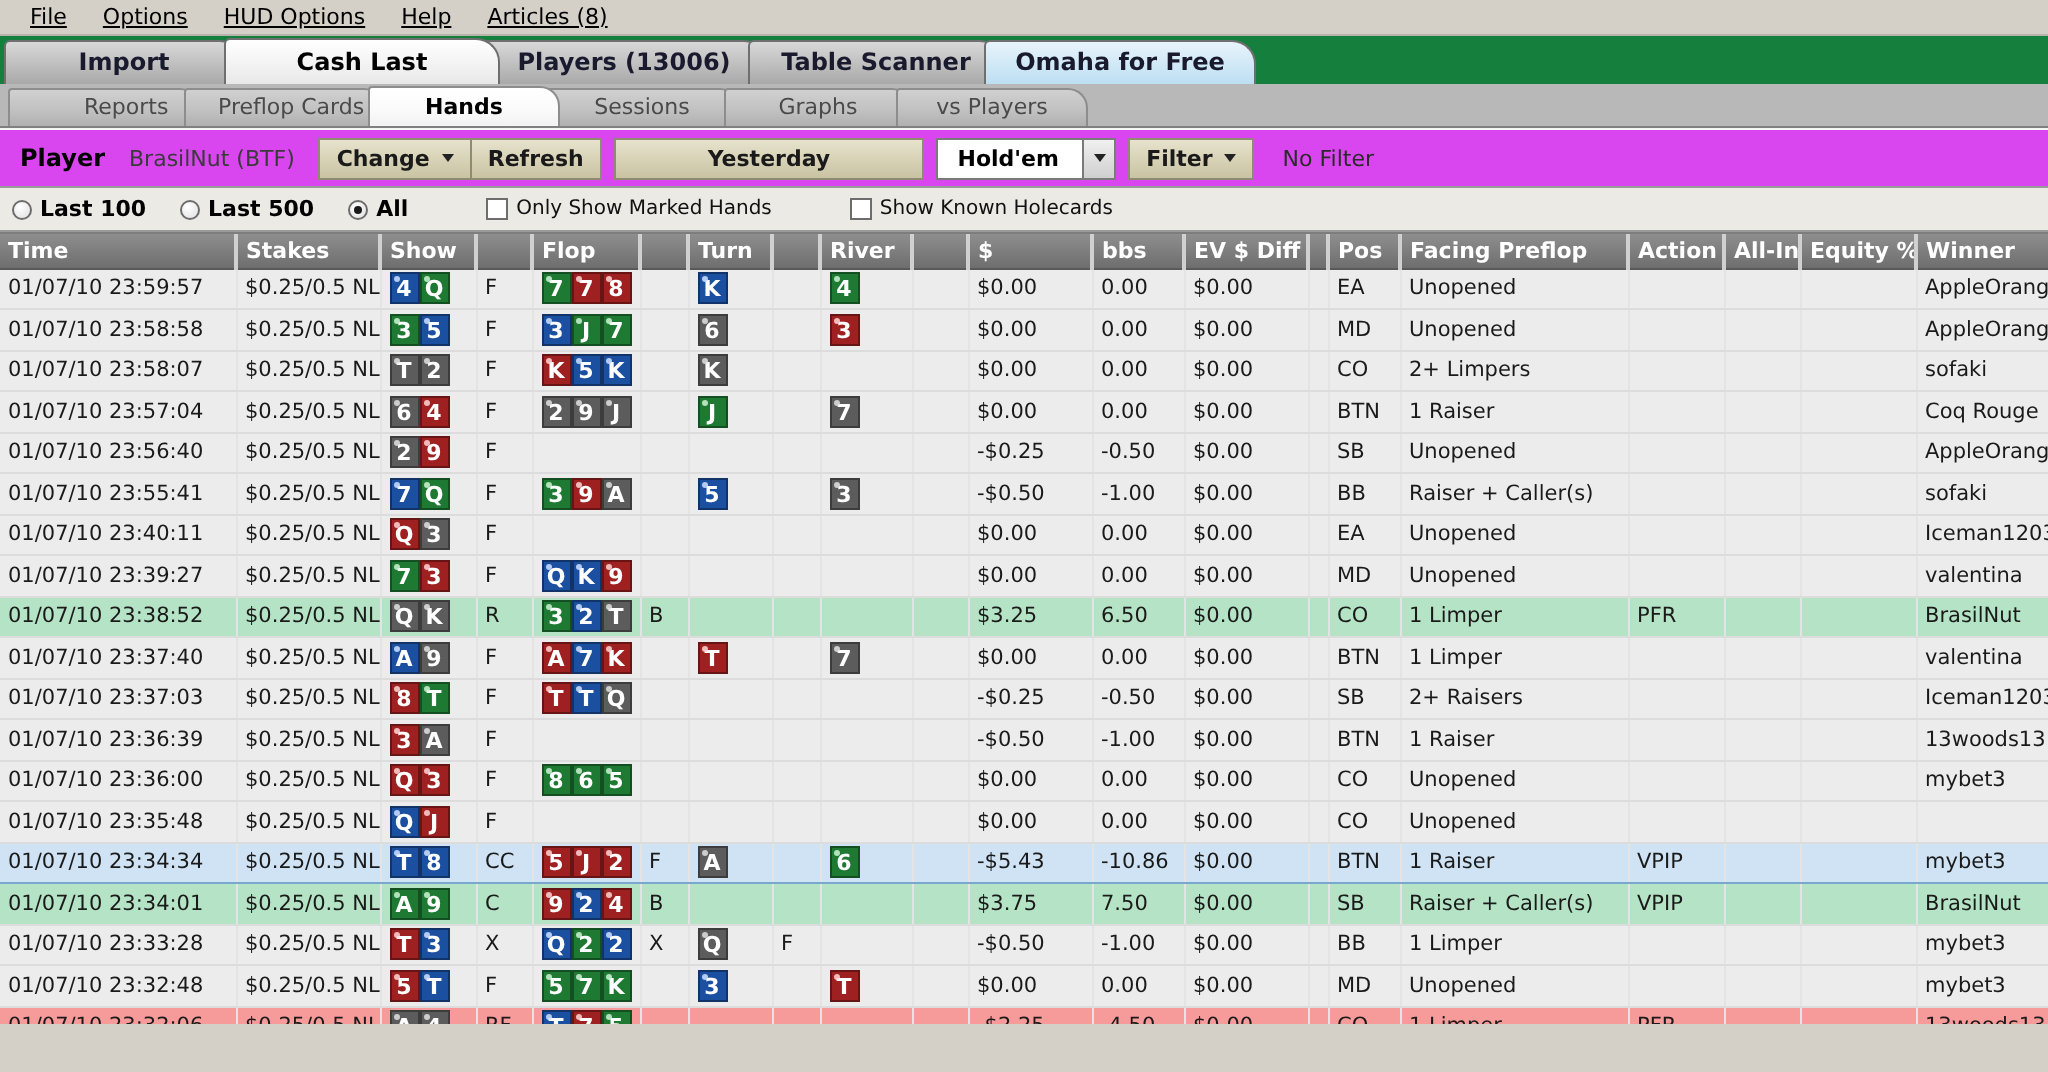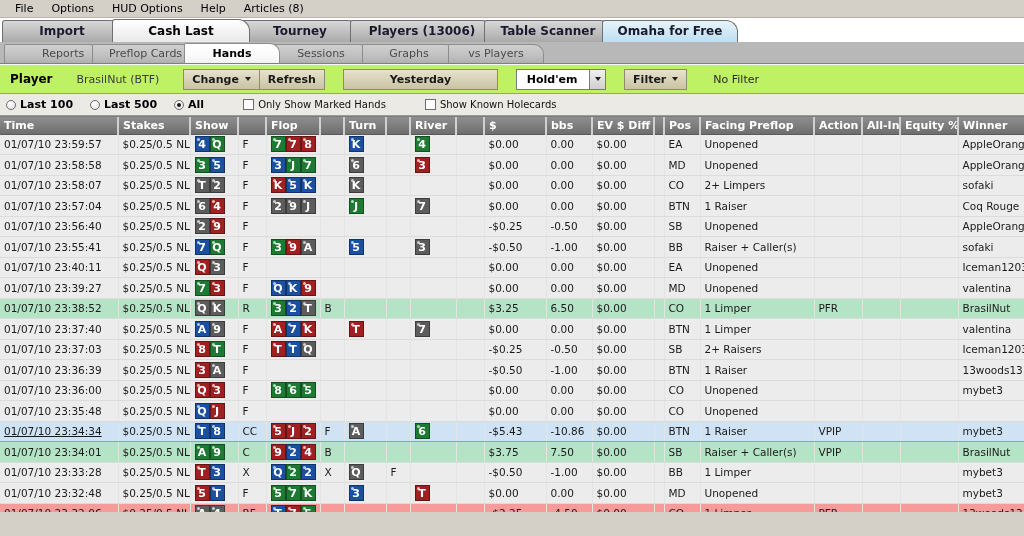--- a/index.html
+++ b/index.html
@@ -19,26 +19,27 @@
     align-items: center;
     padding-left: 6px;
     border-bottom: 1px solid #b8b4ac;
   }
   .menu-item {
     font-size: 11px;
     color: #000;
     padding: 1px 9px;
     line-height: 14px;
     white-space: nowrap;
+    text-decoration: underline;
   }
 
   
   #tabstrip-main {
     height: 24px;
-    background: #ffffff;
+    background: #15803d;
     position: relative;
     display: flex;
     align-items: flex-end;
     padding-left: 2px;
   }
   .tab-main {
     position: relative;
     height: 22px;
     line-height: 21px;
     font-size: 12px;
@@ -95,25 +96,25 @@
     color: #000;
     font-weight: bold;
     z-index: 3;
     height: 20px;
     line-height: 19px;
   }
 
   
   #toolbar {
     height: 30px;
-    background: #bef264;
+    background: #d946ef;
     display: flex;
     align-items: center;
     padding: 0 6px;
-    gap: 18px;
+    gap: 6px;
     border-bottom: 1px solid #9a9a9a;
     border-top: 1px solid #f6f6f6;
   }
   .tb-label {
     font-size: 12px; font-weight: bold; color: #000;
     padding-left: 4px;
   }
   .tb-player {
     font-size: 11px; color: #3a3a3a; padding: 0 6px;
   }
@@ -224,21 +225,21 @@
     vertical-align: middle;
   }
   tr.row-normal td { background: #ececec; }
   tr.row-win td    { background: #b5e3c5; }
   tr.row-loss td   { background: #f79a9a; }
   tr.row-sel  td   {
     background: #cfe3f5;
     border-top: 1px solid #7aa7cf;
     border-bottom: 1px solid #7aa7cf;
   }
-  tr.row-sel td.c-time { text-decoration: underline; }
+  tr.row-sel td.c-time { }
 
   td.num { text-align: left; }
   .neg { color: #c01515; }
   .pos { color: #1a7a2e; }
 
   
   .cards { display: flex; align-items: center; gap: 0; }
   .card {
     width: 15px; height: 16px;
     display: inline-block;
@@ -278,21 +279,20 @@
     <div class="menu-item">File</div>
     <div class="menu-item">Options</div>
     <div class="menu-item">HUD Options</div>
     <div class="menu-item">Help</div>
     <div class="menu-item">Articles (8)</div>
   </div>
 
 <div id="tabstrip-main">
     <div class="tab-main" style="width: 120px;">Import</div>
     <div class="tab-main active" style="width: 138px;">Cash Last</div>
-    <div class="tab-main" style="width: 120px;">Tourney</div>
     <div class="tab-main" style="width: 144px;">Players (13006)</div>
     <div class="tab-main" style="width: 128px;">Table Scanner</div>
     <div class="tab-main highlight" style="width: 136px;">Omaha for Free</div>
   </div>
 
 <div id="tabstrip-sub">
     <div class="tab-sub" style="width: 96px; padding-left: 37px;">Reports</div>
     <div class="tab-sub" style="width: 100px;">Preflop Cards</div>
     <div class="tab-sub active" style="width: 96px;">Hands</div>
     <div class="tab-sub" style="width: 98px;">Sessions</div>

